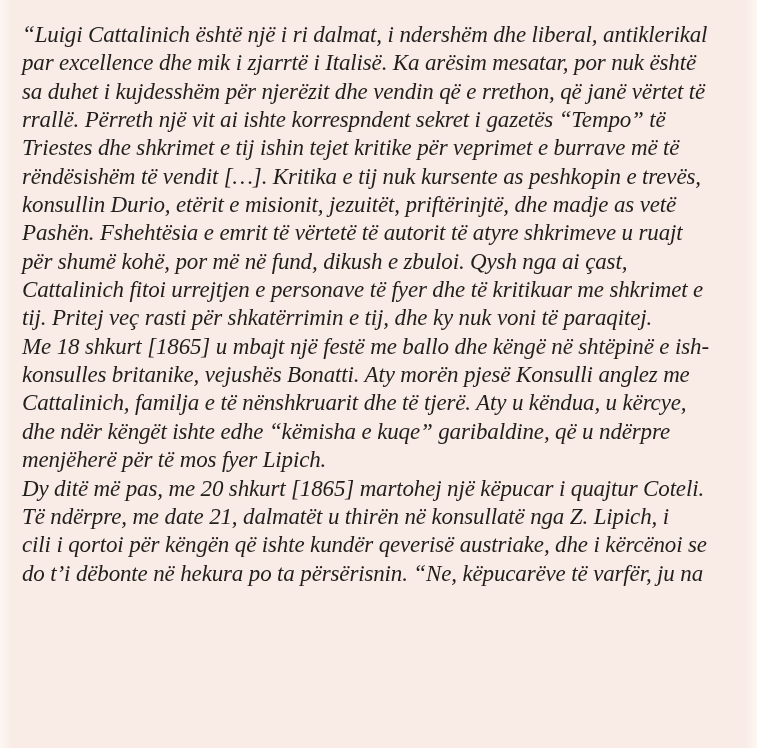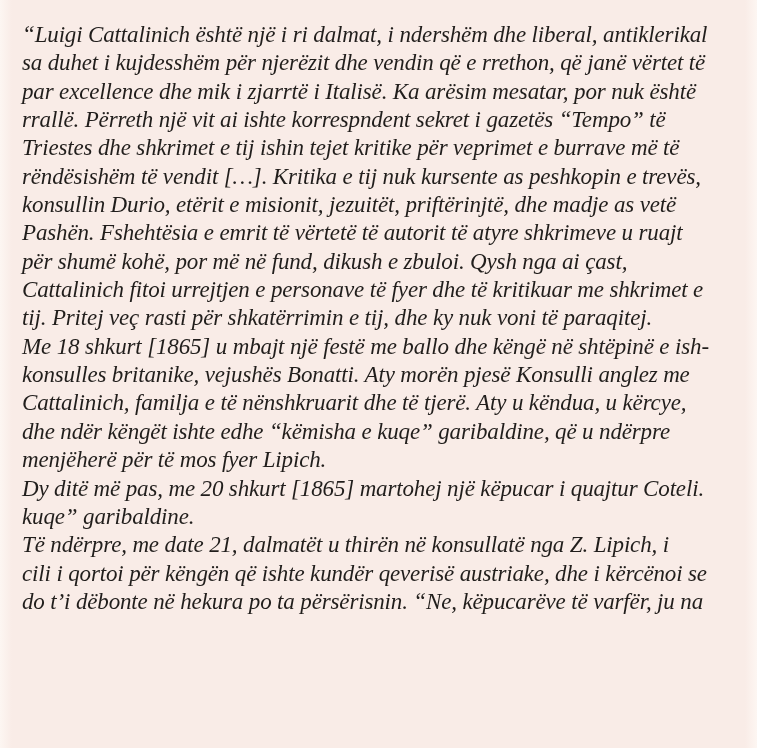--- a/index.html
+++ b/index.html
@@ -31,34 +31,33 @@
     line-height: 28.35px;
     white-space: nowrap;
   }
 </style>
 </head>
 <body>
 
 <div class="page">
   <div class="text-block">
       <div class="line">“Luigi Cattalinich është një i ri dalmat, i ndershëm dhe liberal, antiklerikal</div>
+      <div class="line">par excellence dhe mik i zjarrtë i Italisë. Ka arësim mesatar, por nuk është</div>
       <div class="line">sa duhet i kujdesshëm për njerëzit dhe vendin që e rrethon, që janë vërtet të</div>
-      <div class="line">par excellence dhe mik i zjarrtë i Italisë. Ka arësim mesatar, por nuk është</div>
       <div class="line">rrallë. Përreth një vit ai ishte korrespndent sekret i gazetës “Tempo” të</div>
       <div class="line">Triestes dhe shkrimet e tij ishin tejet kritike për veprimet e burrave më të</div>
       <div class="line">rëndësishëm të vendit […]. Kritika e tij nuk kursente as peshkopin e trevës,</div>
       <div class="line">konsullin Durio, etërit e misionit, jezuitët, priftërinjtë, dhe madje as vetë</div>
       <div class="line">Pashën. Fshehtësia e emrit të vërtetë të autorit të atyre shkrimeve u ruajt</div>
       <div class="line">për shumë kohë, por më në fund, dikush e zbuloi. Qysh nga ai çast,</div>
       <div class="line">Cattalinich fitoi urrejtjen e personave të fyer dhe të kritikuar me shkrimet e</div>
       <div class="line">tij. Pritej veç rasti për shkatërrimin e tij, dhe ky nuk voni të paraqitej.</div>
       <div class="line">Me 18 shkurt [1865] u mbajt një festë me ballo dhe këngë në shtëpinë e ish-</div>
       <div class="line">konsulles britanike, vejushës Bonatti. Aty morën pjesë Konsulli anglez me</div>
       <div class="line">Cattalinich, familja e të nënshkruarit dhe të tjerë. Aty u këndua, u kërcye,</div>
       <div class="line">dhe ndër këngët ishte edhe “këmisha e kuqe” garibaldine, që u ndërpre</div>
       <div class="line">menjëherë për të mos fyer Lipich.</div>
       <div class="line">Dy ditë më pas, me 20 shkurt [1865] martohej një këpucar i quajtur Coteli.</div>
-      <div class="line">kuqe” garibaldine.</div>
       <div class="line">Të ndërpre, me date 21, dalmatët u thirën në konsullatë nga Z. Lipich, i</div>
       <div class="line">cili i qortoi për këngën që ishte kundër qeverisë austriake, dhe i kërcënoi se</div>
       <div class="line">do t’i dëbonte në hekura po ta përsërisnin. “Ne, këpucarëve të varfër, ju na</div>
     </div>
 </div>
 
 </body></html>

